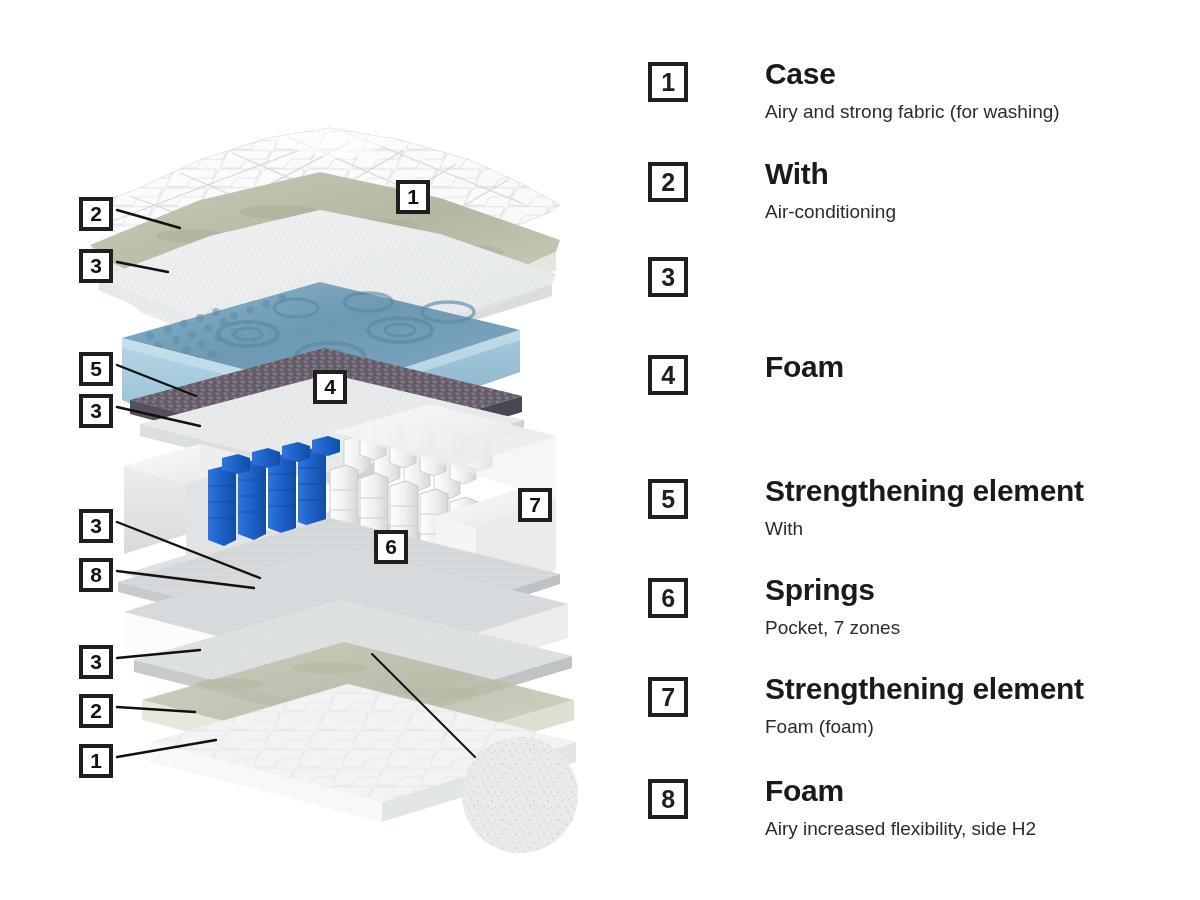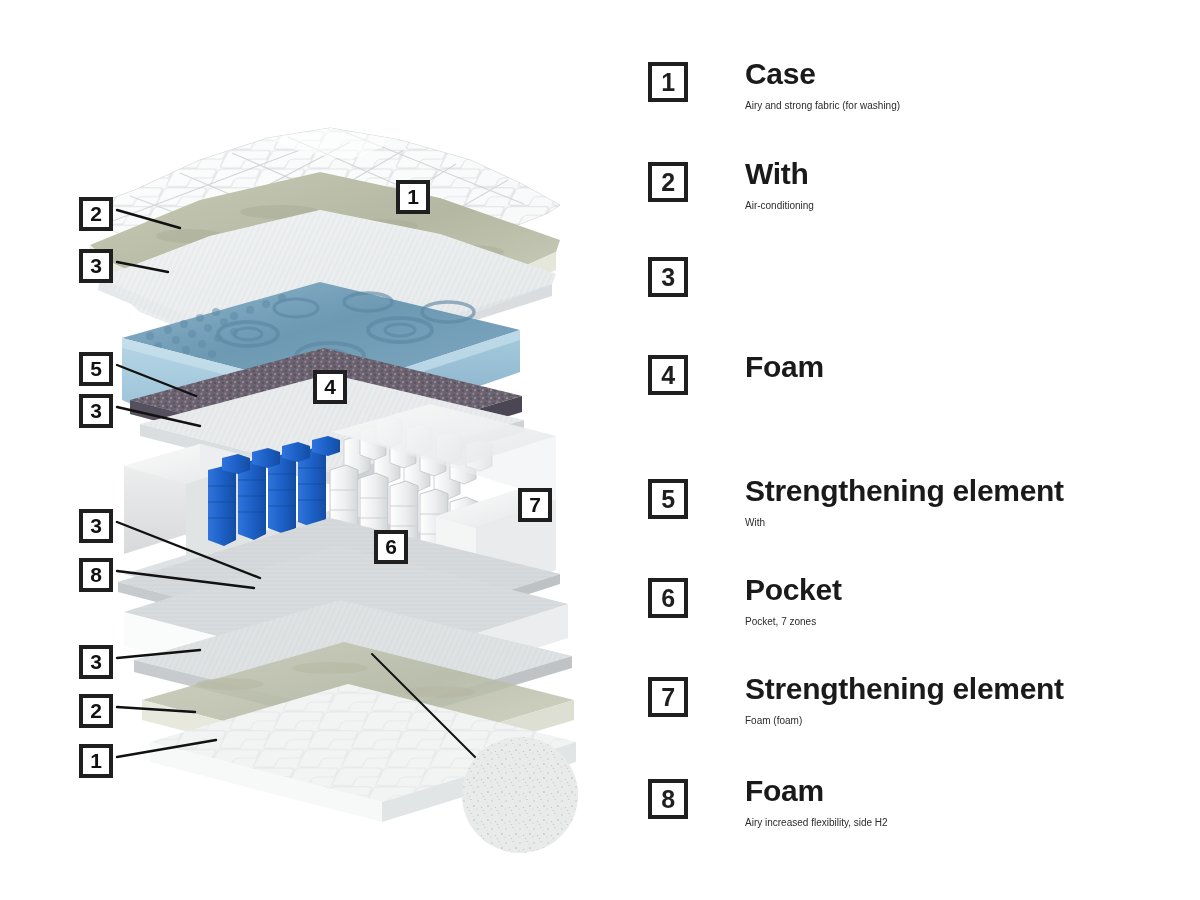--- a/index.html
+++ b/index.html
@@ -58,33 +58,33 @@
     background: #ffffff;
     color: #1f1f1f;
     font-size: 25px;
     font-weight: bold;
     line-height: 32px;
     text-align: center;
     box-sizing: content-box;
     letter-spacing: -0.5px;
   }
   .legend-text {
-    margin-left: 57px;
+    margin-left: 77px;
     margin-top: -4px;
   }
   .legend-title {
     font-size: 30px;
     font-weight: bold;
     color: #1a1a1a;
     line-height: 1.08;
     letter-spacing: -0.3px;
     white-space: nowrap;
   }
   .legend-sub {
-    font-size: 10px;
+    font-size: 19px;
     font-weight: normal;
     color: #2b2b2b;
     line-height: 1.42;
     margin-top: 9px;
     max-width: 420px;
   }
 
   
   .callout {
     position: absolute;
@@ -500,21 +500,21 @@
       <div class="legend-row" style="top: 479px;">
         <div class="legend-num">5</div>
         <div class="legend-text">
           <div class="legend-title">Strengthening element</div>
           <div class="legend-sub">With</div>
         </div>
       </div>
       <div class="legend-row" style="top: 578px;">
         <div class="legend-num">6</div>
         <div class="legend-text">
-          <div class="legend-title">Pocket</div>
+          <div class="legend-title">Springs</div>
           <div class="legend-sub">Pocket, 7 zones</div>
         </div>
       </div>
       <div class="legend-row" style="top: 677px;">
         <div class="legend-num">7</div>
         <div class="legend-text">
           <div class="legend-title">Strengthening element</div>
           <div class="legend-sub">Foam (foam)</div>
         </div>
       </div>

